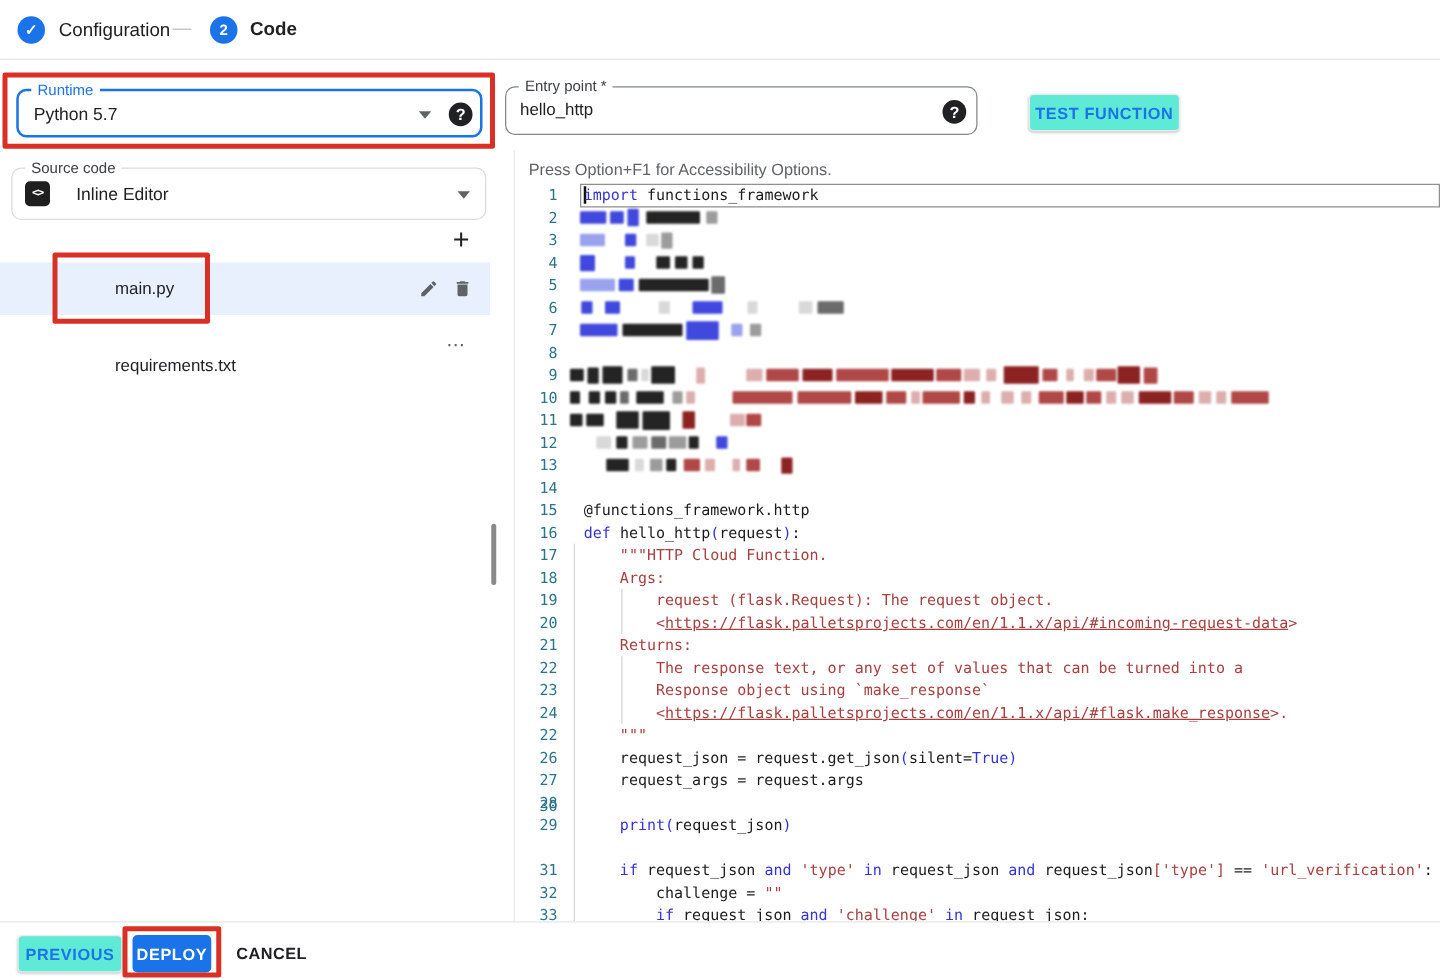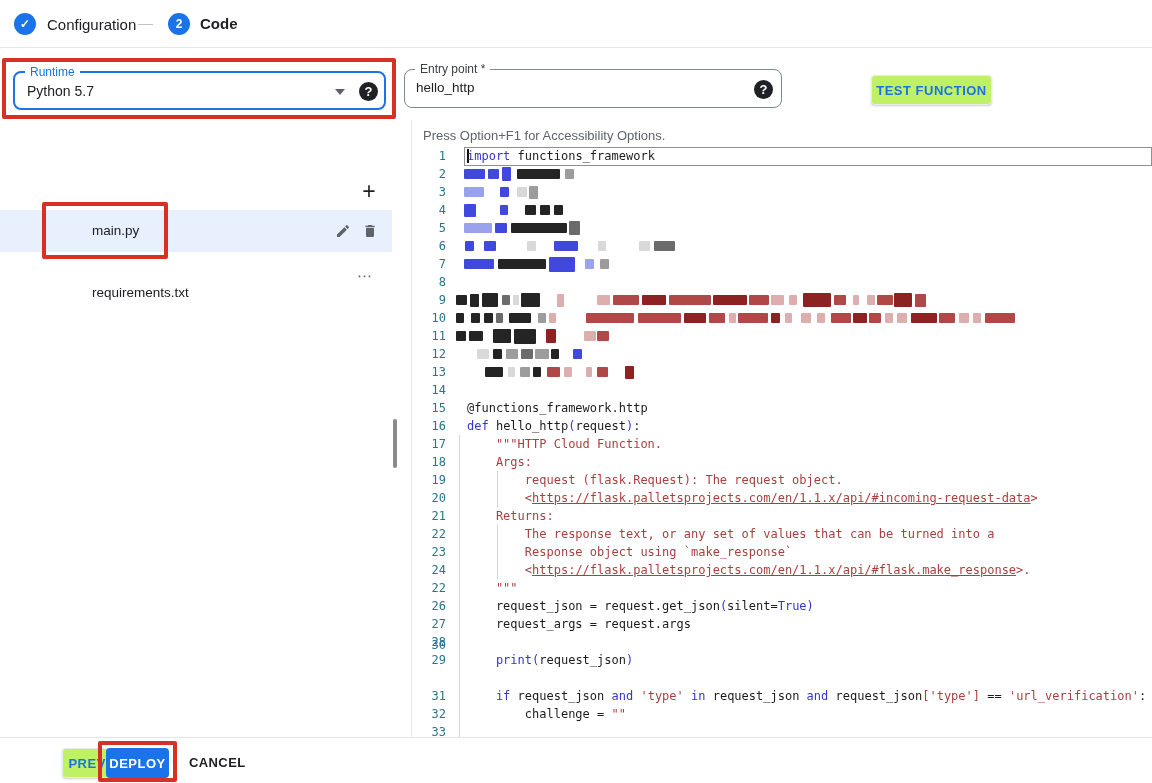--- a/index.html
+++ b/index.html
@@ -34,22 +34,22 @@
     border-top:6px solid #5f6368; }
   .help-icon { width:19px; height:19px; border-radius:50%; background:#202124; color:#fff;
     display:flex; align-items:center; justify-content:center; font-size:13px; font-weight:bold; }
   .code-chip { width:20px; height:20px; border-radius:4px; background:#1f1f1f; color:#fff;
     display:flex; align-items:center; justify-content:center;
     font-family:"DejaVu Sans Mono", monospace; font-size:9px; font-weight:bold; letter-spacing:-1px; }
 
   
   .btn { display:flex; align-items:center; justify-content:center; border-radius:4px;
     font-size:13px; font-weight:bold; letter-spacing:.5px; cursor:pointer; }
-  .btn-white { background:#bef264; color:#1a73e8; border:1px solid #e8eaed;
-    box-shadow:0 1px 2px rgba(60,64,67,.25);margin-left:48px; }
+  .btn-white { background:#5eead4; color:#1a73e8; border:1px solid #e8eaed;
+    box-shadow:0 1px 2px rgba(60,64,67,.25); }
   .btn-blue { background:#1a73e8; color:#fff; }
   #test-function-btn { left:823px; top:75px; width:121px; height:30px; }
   #previous-btn { left:14px; top:748px; width:84px; height:30px; }
   #deploy-btn { left:106px; top:748px; width:63px; height:30px; }
   #cancel-btn { left:189px; top:755px; font-size:13px; font-weight:bold; letter-spacing:.4px;
     color:#202124; cursor:pointer; }
   #footer-divider { left:0; top:737px; width:1152px; height:0; border-top:1px solid #e4e6e8; }
 
   
   #add-file-btn { left:358px; top:180px; width:22px; height:22px; font-size:23px; color:#202124;
@@ -107,20 +107,28 @@
 
   <div id="runtime-field" class="abs field">
     <span class="field-label">Runtime</span>
     <span id="runtime-value" class="abs">Python 5.7</span>
     <span class="abs caret" style="left:320px; top:16px;"></span>
     <span class="abs help-icon" style="left:344px; top:9px;">
       <span>?</span>
     </span>
   </div>
 
+  <div id="source-field" class="abs field">
+    <span class="field-label">Source code</span>
+    <span class="abs code-chip" style="left:10px; top:10px;">
+      <span>&lt;&gt;</span>
+    </span>
+    <span id="source-value" class="abs">Inline Editor</span>
+    <span class="abs caret" style="left:356px; top:18px;"></span>
+  </div>
 
   <div id="add-file-btn" class="abs">
     <span>+</span>
   </div>
 
   <div class="abs file-row selected" style="top:210px;">
     <span class="abs doc-icon" style="left:62px; top:13px;"></span>
     <span class="abs file-name" style="left:92px; top:13px;">main.py</span>
     <span class="abs" style="left:335px; top:13px;">
       <svg class="icon-16" viewBox="0 0 24 24">
@@ -203,20 +211,21 @@
       <div class="abs code-row" style="top: 387px;"><span class="tok-s">    Returns:</span></div>
       <div class="abs code-row" style="top: 405px;"><span class="tok-s">        The response text, or any set of values that can be turned into a</span></div>
       <div class="abs code-row" style="top: 423px;"><span class="tok-s">        Response object using `make_response`</span></div>
       <div class="abs code-row" style="top: 441px;"><span class="tok-s">        &lt;</span><span class="tok-u">https://flask.palletsprojects.com/en/1.1.x/api/#flask.make_response</span><span class="tok-s">&gt;.</span></div>
       <div class="abs code-row" style="top: 459px;"><span class="tok-s">    """</span></div>
       <div class="abs code-row" style="top: 477px;"><span class="tok-d">    request_json = request.get_json</span><span class="tok-b">(</span><span class="tok-d">silent=</span><span class="tok-k">True</span><span class="tok-b">)</span></div>
       <div class="abs code-row" style="top: 495px;"><span class="tok-d">    request_args = request.args</span></div>
       <div class="abs code-row" style="top: 531px;"><span class="tok-k">    print</span><span class="tok-b">(</span><span class="tok-d">request_json</span><span class="tok-b">)</span></div>
       <div class="abs code-row" style="top: 567px;"><span class="tok-k">    if</span><span class="tok-d"> request_json </span><span class="tok-k">and</span><span class="tok-s"> 'type' </span><span class="tok-k">in</span><span class="tok-d"> request_json </span><span class="tok-k">and</span><span class="tok-d"> request_json</span><span class="tok-s">['type']</span><span class="tok-d"> == </span><span class="tok-s">'url_verification'</span><span class="tok-d">:</span></div>
       <div class="abs code-row" style="top: 585px;"><span class="tok-d">        challenge = </span><span class="tok-s">""</span></div>
+      <div class="abs code-row" style="top: 603px;"><span class="tok-k">        if</span><span class="tok-d"> request_json </span><span class="tok-k">and</span><span class="tok-s"> 'challenge' </span><span class="tok-k">in</span><span class="tok-d"> request_json:</span></div>
       <div class="abs blur-seg" style="left: 52px; top: 49px; width: 21px; height: 10px; background: rgb(64, 72, 221);"></div>
       <div class="abs blur-seg" style="left: 76px; top: 49px; width: 11px; height: 10px; background: rgb(64, 72, 221);"></div>
       <div class="abs blur-seg" style="left: 90px; top: 47px; width: 9px; height: 14px; background: rgb(64, 72, 221);"></div>
       <div class="abs blur-seg" style="left: 105px; top: 49px; width: 43px; height: 10px; background: rgb(36, 36, 36);"></div>
       <div class="abs blur-seg" style="left: 153px; top: 49px; width: 9px; height: 10px; background: rgb(156, 156, 156);"></div>
       <div class="abs blur-seg" style="left: 52px; top: 67px; width: 20px; height: 10px; background: rgb(154, 162, 238);"></div>
       <div class="abs blur-seg" style="left: 88px; top: 67px; width: 9px; height: 10px; background: rgb(64, 72, 221);"></div>
       <div class="abs blur-seg" style="left: 105px; top: 67px; width: 10px; height: 10px; background: rgb(217, 217, 217);"></div>
       <div class="abs blur-seg" style="left: 117px; top: 65.5px; width: 9px; height: 13px; background: rgb(156, 156, 156);"></div>
       <div class="abs blur-seg" style="left: 52px; top: 83.5px; width: 12px; height: 13px; background: rgb(64, 72, 221);"></div>

